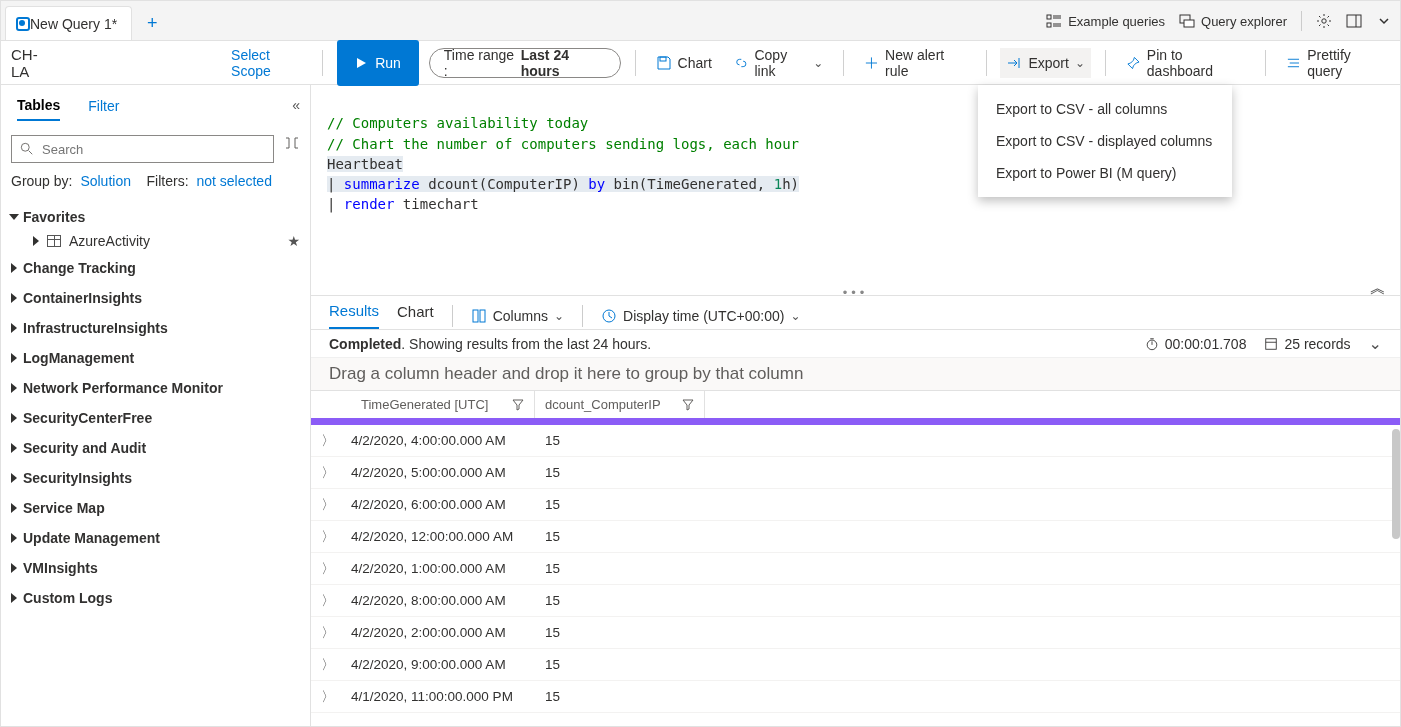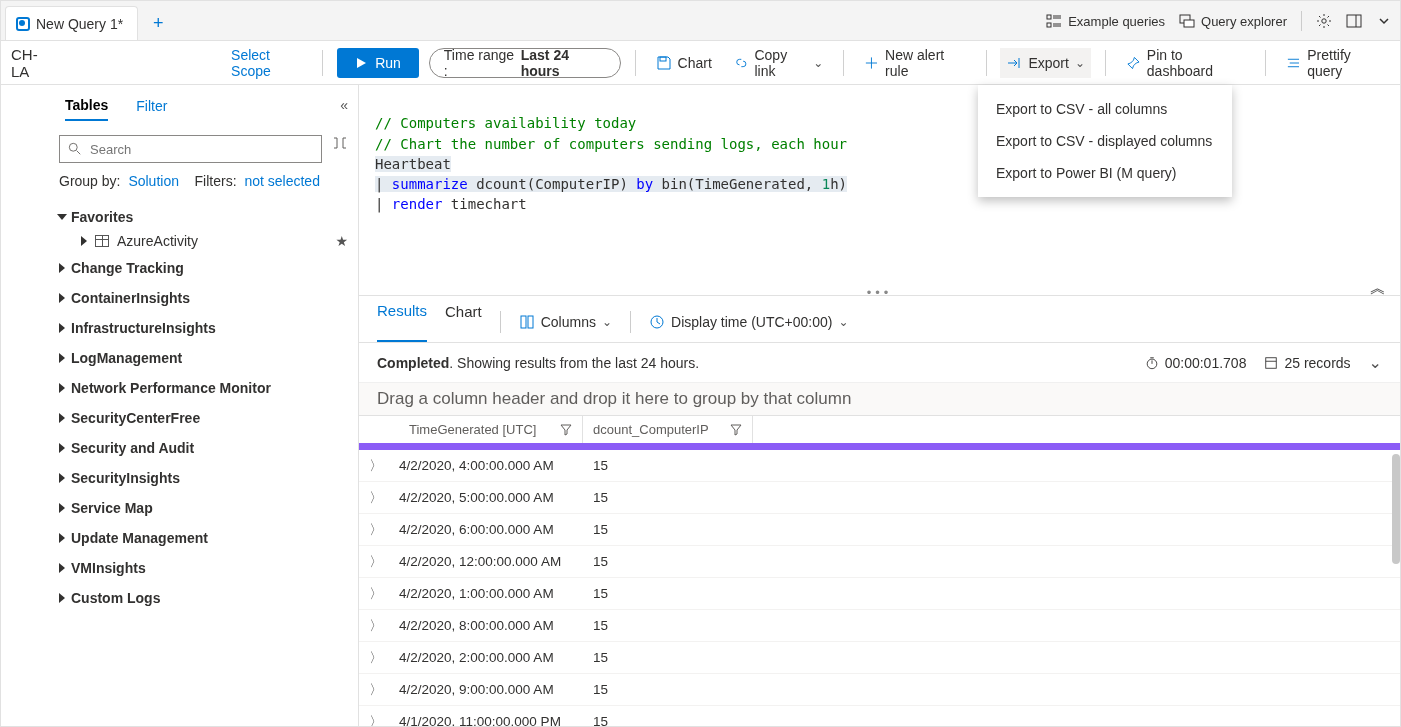--- a/index.html
+++ b/index.html
@@ -1,46 +1,46 @@
 <!DOCTYPE html>
 <html><head>
 <meta charset="utf-8">
 <style>
   * { box-sizing: border-box; }
   html,body { margin:0; padding:0; font-family: "Segoe UI", Arial, sans-serif; font-size:13px; color:#323130; height:100%; background:#fff; }
   body { width:1401px; height:727px; overflow:hidden; border:1px solid #e1e1e1;}
 
   
   .tab-strip { height:40px; background:#f4f4f4; border-bottom:1px solid #e1e1e1; display:flex; align-items:flex-end; padding-left:4px; position:relative;}
-  .tab { background:#fff; border:1px solid #e1e1e1; border-bottom:none; height:34px; display:flex; align-items:center; padding:0 14px 0 10px; gap:6px; font-size:14px; border-top-left-radius:4px; border-top-right-radius:4px;}
+  .tab { background:#fff; border:1px solid #e1e1e1; border-bottom:none; height:34px; display:flex; align-items:center; padding:0 14px 0 10px; font-size:14px; border-top-left-radius:4px; border-top-right-radius:4px;}
   .tab .dot { width:14px; height:14px; border:2px solid #0078d4; border-radius:3px; position:relative;}
   .tab .dot::after { content:""; position:absolute; width:6px; height:6px; background:#0078d4; border-radius:50%; top:1px; left:1px;}
   .add-tab { width:28px; height:28px; display:flex; align-items:center; justify-content:center; color:#0078d4; font-size:18px; margin-left:6px; margin-bottom:3px; cursor:pointer;}
   .top-right { position:absolute; right:8px; top:0; height:40px; display:flex; align-items:center; gap:14px; color:#323130;}
   .top-right .sep { width:1px; height:20px; background:#ccc; }
   .top-right .ico { width:16px; height:16px; }
   .top-link { display:flex; align-items:center; gap:6px; font-size:13px; cursor:pointer;}
   svg { display:block; }
 
   
   .toolbar { height:44px; display:flex; align-items:center; padding:0 10px; border-bottom:1px solid #e1e1e1; font-size:14px; position:relative; gap:10px;}
   .ws-name { font-size:15px; color:#323130; margin-right:8px;}
   .link { color:#0078d4; cursor:pointer; }
   .vsep { width:1px; height:26px; background:#d0d0d0; margin:0 4px;}
-  .run-btn { background:#0078d4; color:#fff; border:none; height:30px; padding:0 18px; border-radius:3px; display:flex; align-items:center; gap:8px; font-size:14px; cursor:pointer;}
+  .run-btn { background:#0078d4; color:#fff; border:none; height:46px; padding:0 18px; border-radius:3px; display:flex; align-items:center; gap:8px; font-size:14px; cursor:pointer;}
   .time-pill { border:1px solid #8a8886; border-radius:16px; height:30px; display:flex; align-items:center; padding:0 14px; font-size:14px; cursor:pointer;}
   .time-pill b { font-weight:600; margin-left:4px;}
   .tool-btn { display:flex; align-items:center; gap:6px; font-size:14px; cursor:pointer; padding:0 6px; height:30px;}
   .tool-btn svg { color:#0078d4;}
   .tool-btn.active { background:#f3f2f1; }
   .export-menu { position:absolute; top:44px; right:168px; width:254px; background:#fff; box-shadow:0 4px 10px rgba(0,0,0,0.25); padding:8px 0; z-index:50;}
   .export-menu div { padding:8px 18px; font-size:14px; cursor:pointer;}
 
   
-  .main { display:flex; height:calc(100% - 84px);margin-left:48px; }
+  .main { display:flex; height:calc(100% - 84px); }
   .left { width:310px; border-right:1px solid #e1e1e1; padding:6px 10px 0 10px; position:relative;}
   .right { flex:1; display:flex; flex-direction:column; min-width:0;}
 
   .tabs-sub { display:flex; align-items:center; gap:28px; padding:6px 0 0 6px; position:relative;}
   .tabs-sub span { font-size:14px; padding-bottom:6px; cursor:pointer;}
   .tabs-sub span.active { font-weight:600; border-bottom:2px solid #0078d4; color:#000;}
   .tabs-sub .blue { color:#0078d4; font-weight:400;}
   .collapse-ico { position:absolute; right:0; top:6px; color:#555; cursor:pointer;}
 
   .search-row { display:flex; align-items:flex-start; gap:10px; margin-top:14px;}
@@ -65,26 +65,26 @@
   .editor { font-family: Consolas, monospace; font-size:14px; padding:8px 16px; line-height:1.45; white-space:pre; position:relative; min-height:200px;}
   .c-comment { color:#008000;}
   .c-kw { color:#0000ff;}
   .c-num { color:#098658;}
   .hl { background:#e5ebf1;}
   .editor .collapse-up { position:absolute; right:14px; bottom:-14px; color:#555; cursor:pointer; font-size:16px;}
   .dots { text-align:center; color:#888; letter-spacing:4px; height:10px;}
 
   
   .res-tabs { display:flex; align-items:center; gap:18px; padding:6px 18px 0 18px; border-top:1px solid #e1e1e1;}
-  .res-tabs .rt { padding-bottom:21px; font-size:15px; cursor:pointer;}
+  .res-tabs .rt { padding-bottom:8px; font-size:15px; cursor:pointer;}
   .res-tabs .rt.active { color:#0078d4; font-weight:400; border-bottom:2px solid #0078d4;}
   .res-tabs .sep { width:1px; height:22px; background:#ccc;}
   .res-tabs .tool { display:flex; align-items:center; gap:6px; color:#323130; cursor:pointer; font-size:14px;}
 
-  .status-row { display:flex; align-items:center; padding:10px 18px; font-size:14px; border-top:1px solid #e1e1e1; border-bottom:1px solid #f0f0f0;}
+  .status-row { display:flex; align-items:center; padding:4px 18px; font-size:14px; border-top:1px solid #e1e1e1; border-bottom:1px solid #f0f0f0;}
   .status-row .strong { font-weight:600;}
   .status-right { margin-left:auto; display:flex; align-items:center; gap:18px; color:#323130;}
   .drag-hint { background:#faf9f8; padding:6px 18px; color:#605e5c; font-size:17px; border-bottom:1px solid #e1e1e1;}
   .thead { display:flex; align-items:center; border-bottom:7px solid #8b5cf6; font-size:13px; color:#605e5c; height:34px;}
   .th { display:flex; align-items:center; padding:0 10px; border-right:1px solid #e1e1e1; height:100%; justify-content:space-between;}
   .th.first { width:34px; border-right:none;}
   .th.time { width:190px; padding-left:16px;}
   .th.cnt { width:170px;}
   .rows { overflow:auto; flex:1; position:relative;}
   .row { display:flex; align-items:center; height:32px; border-bottom:1px solid #f3f2f1; font-size:13.5px; color:#323130;}

